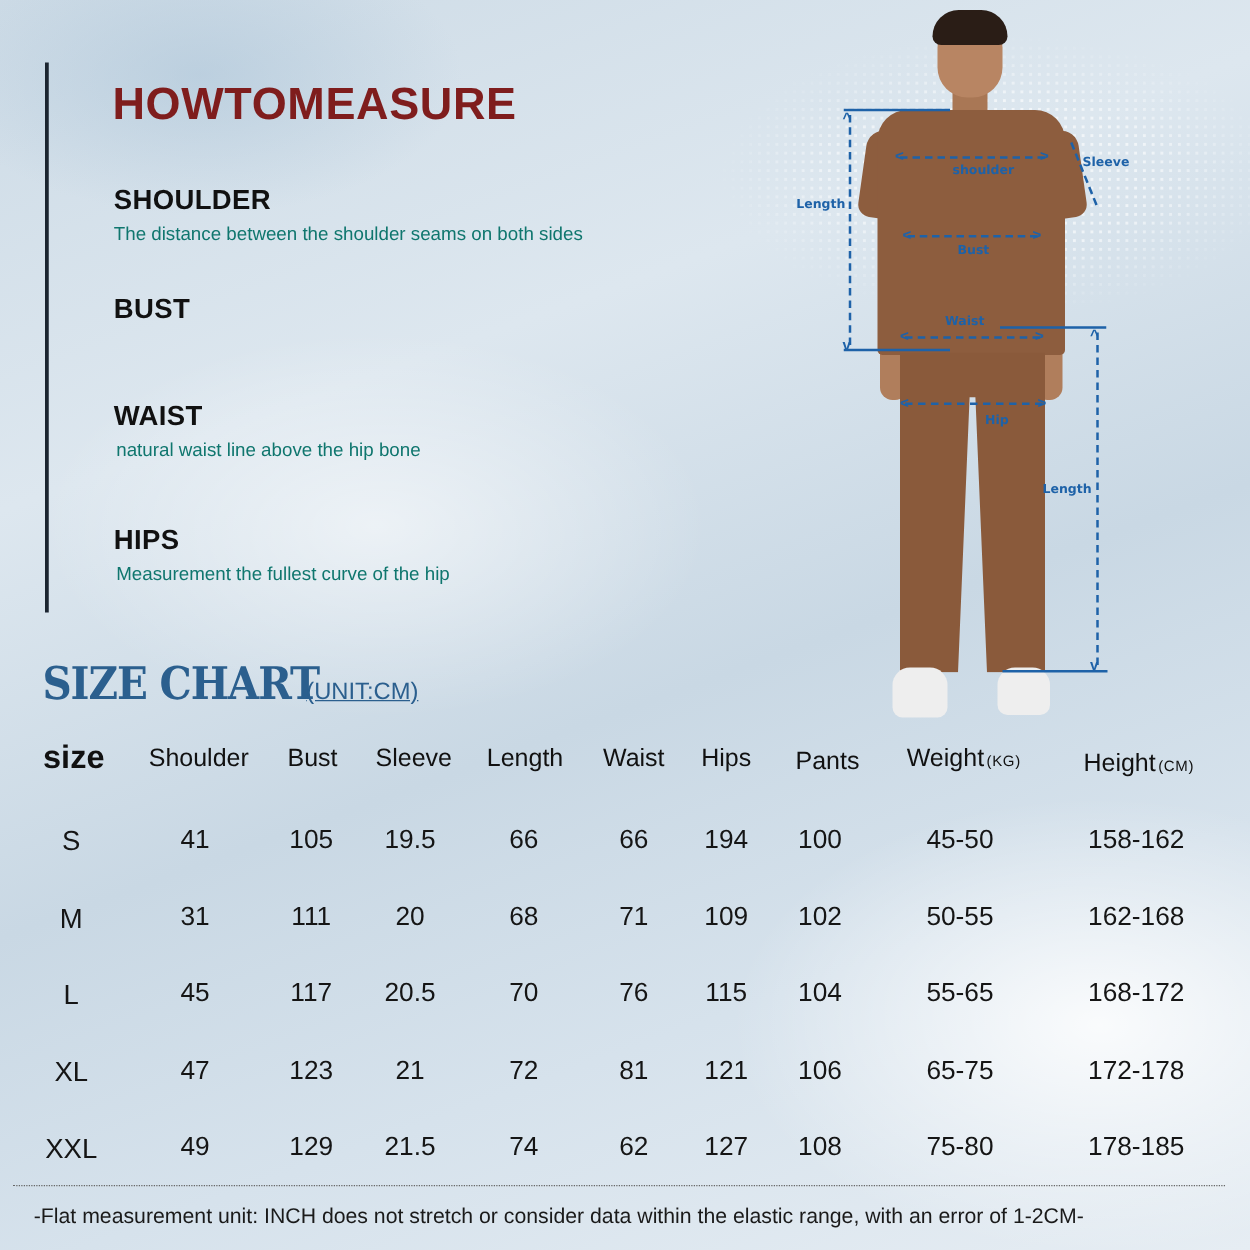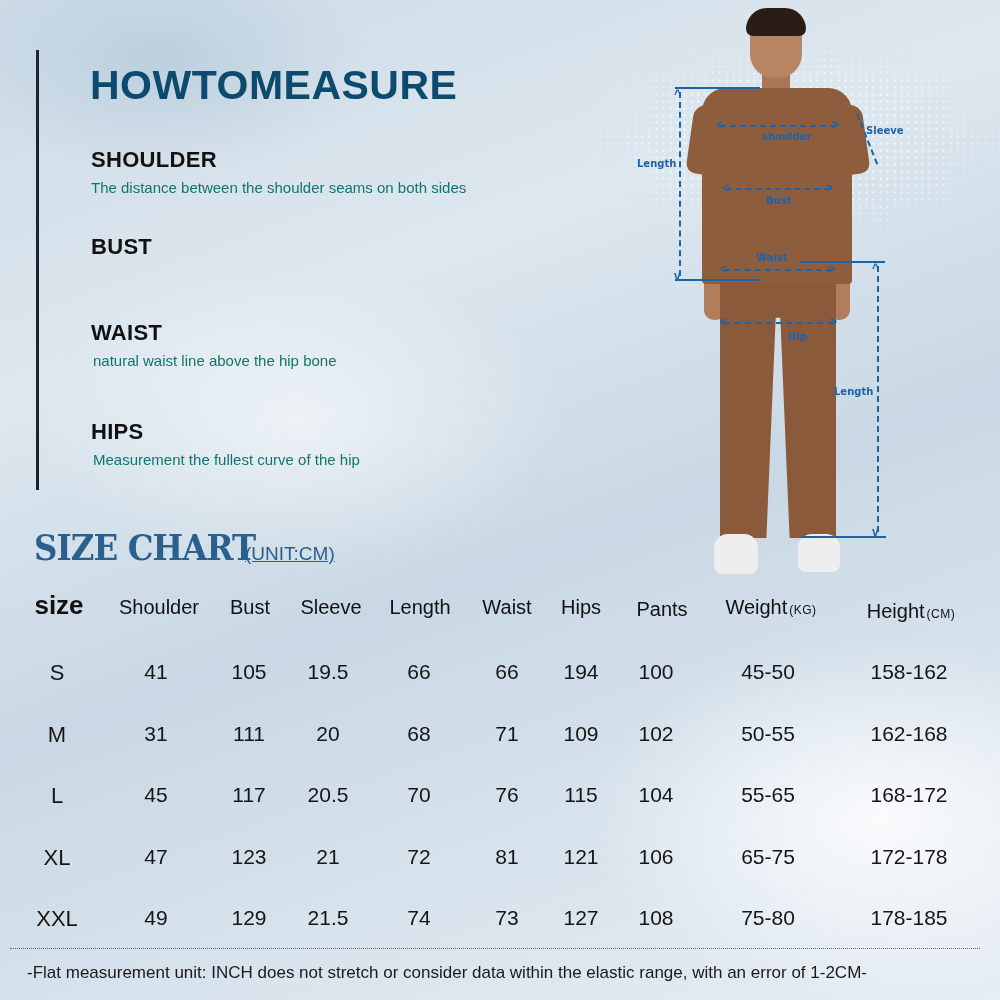--- a/index.html
+++ b/index.html
@@ -20,21 +20,21 @@
     background-image: radial-gradient(circle, rgba(255,255,255,0.75) 1.1px, transparent 1.4px);
     background-size: 7px 7px;
     -webkit-mask-image: radial-gradient(ellipse 300px 150px at 420px 140px, #000 40%, transparent 75%);
     mask-image: radial-gradient(ellipse 300px 150px at 420px 140px, #000 40%, transparent 75%);
     opacity: 0.8;
   }
   .v-divider { position: absolute; left: 36px; top: 50px; width: 3px; height: 440px; background: #1b2530; }
 
   .main-title {
     position: absolute; left: 90px; top: 62px;
-    font-size: 41px; font-weight: 700; letter-spacing: 0.5px; color: #0c4a6e;
+    font-size: 36px; font-weight: 700; letter-spacing: 0.5px; color: #7f1d1d;
   }
   .measure-item { position: absolute; left: 91px; }
   .measure-item .h { font-size: 22px; font-weight: 700; color: #111; letter-spacing: 0.3px; }
   .measure-item .d { font-size: 15px; color: #0f766e; line-height: 22px; margin-top: 4px; }
   #mi-shoulder { top: 147px; }
   #mi-bust { top: 234px; }
   #mi-waist { top: 320px; }
   #mi-waist .d { margin-left: 2px; }
   #mi-hips { top: 419px; }
   #mi-hips .d { margin-left: 2px; }
@@ -224,21 +224,21 @@
     <span class="cell" style="left:768px;">65-75</span>
     <span class="cell" style="left:909px;">172-178</span>
   </div>
 
   <div class="row body-row" style="top:316px;">
     <span class="cell size" style="left:57px;">XXL</span>
     <span class="cell" style="left:156px;">49</span>
     <span class="cell" style="left:249px;">129</span>
     <span class="cell" style="left:328px;">21.5</span>
     <span class="cell" style="left:419px;">74</span>
-    <span class="cell" style="left:507px;">73</span>
+    <span class="cell" style="left:507px;">62</span>
     <span class="cell" style="left:581px;">127</span>
     <span class="cell" style="left:656px;">108</span>
     <span class="cell" style="left:768px;">75-80</span>
     <span class="cell" style="left:909px;">178-185</span>
   </div>
 </div>
 
 <div class="dotted-rule"></div>
 <div class="footnote">-Flat measurement unit: INCH does not stretch or consider data within the elastic range, with an error of 1-2CM-</div>
 

